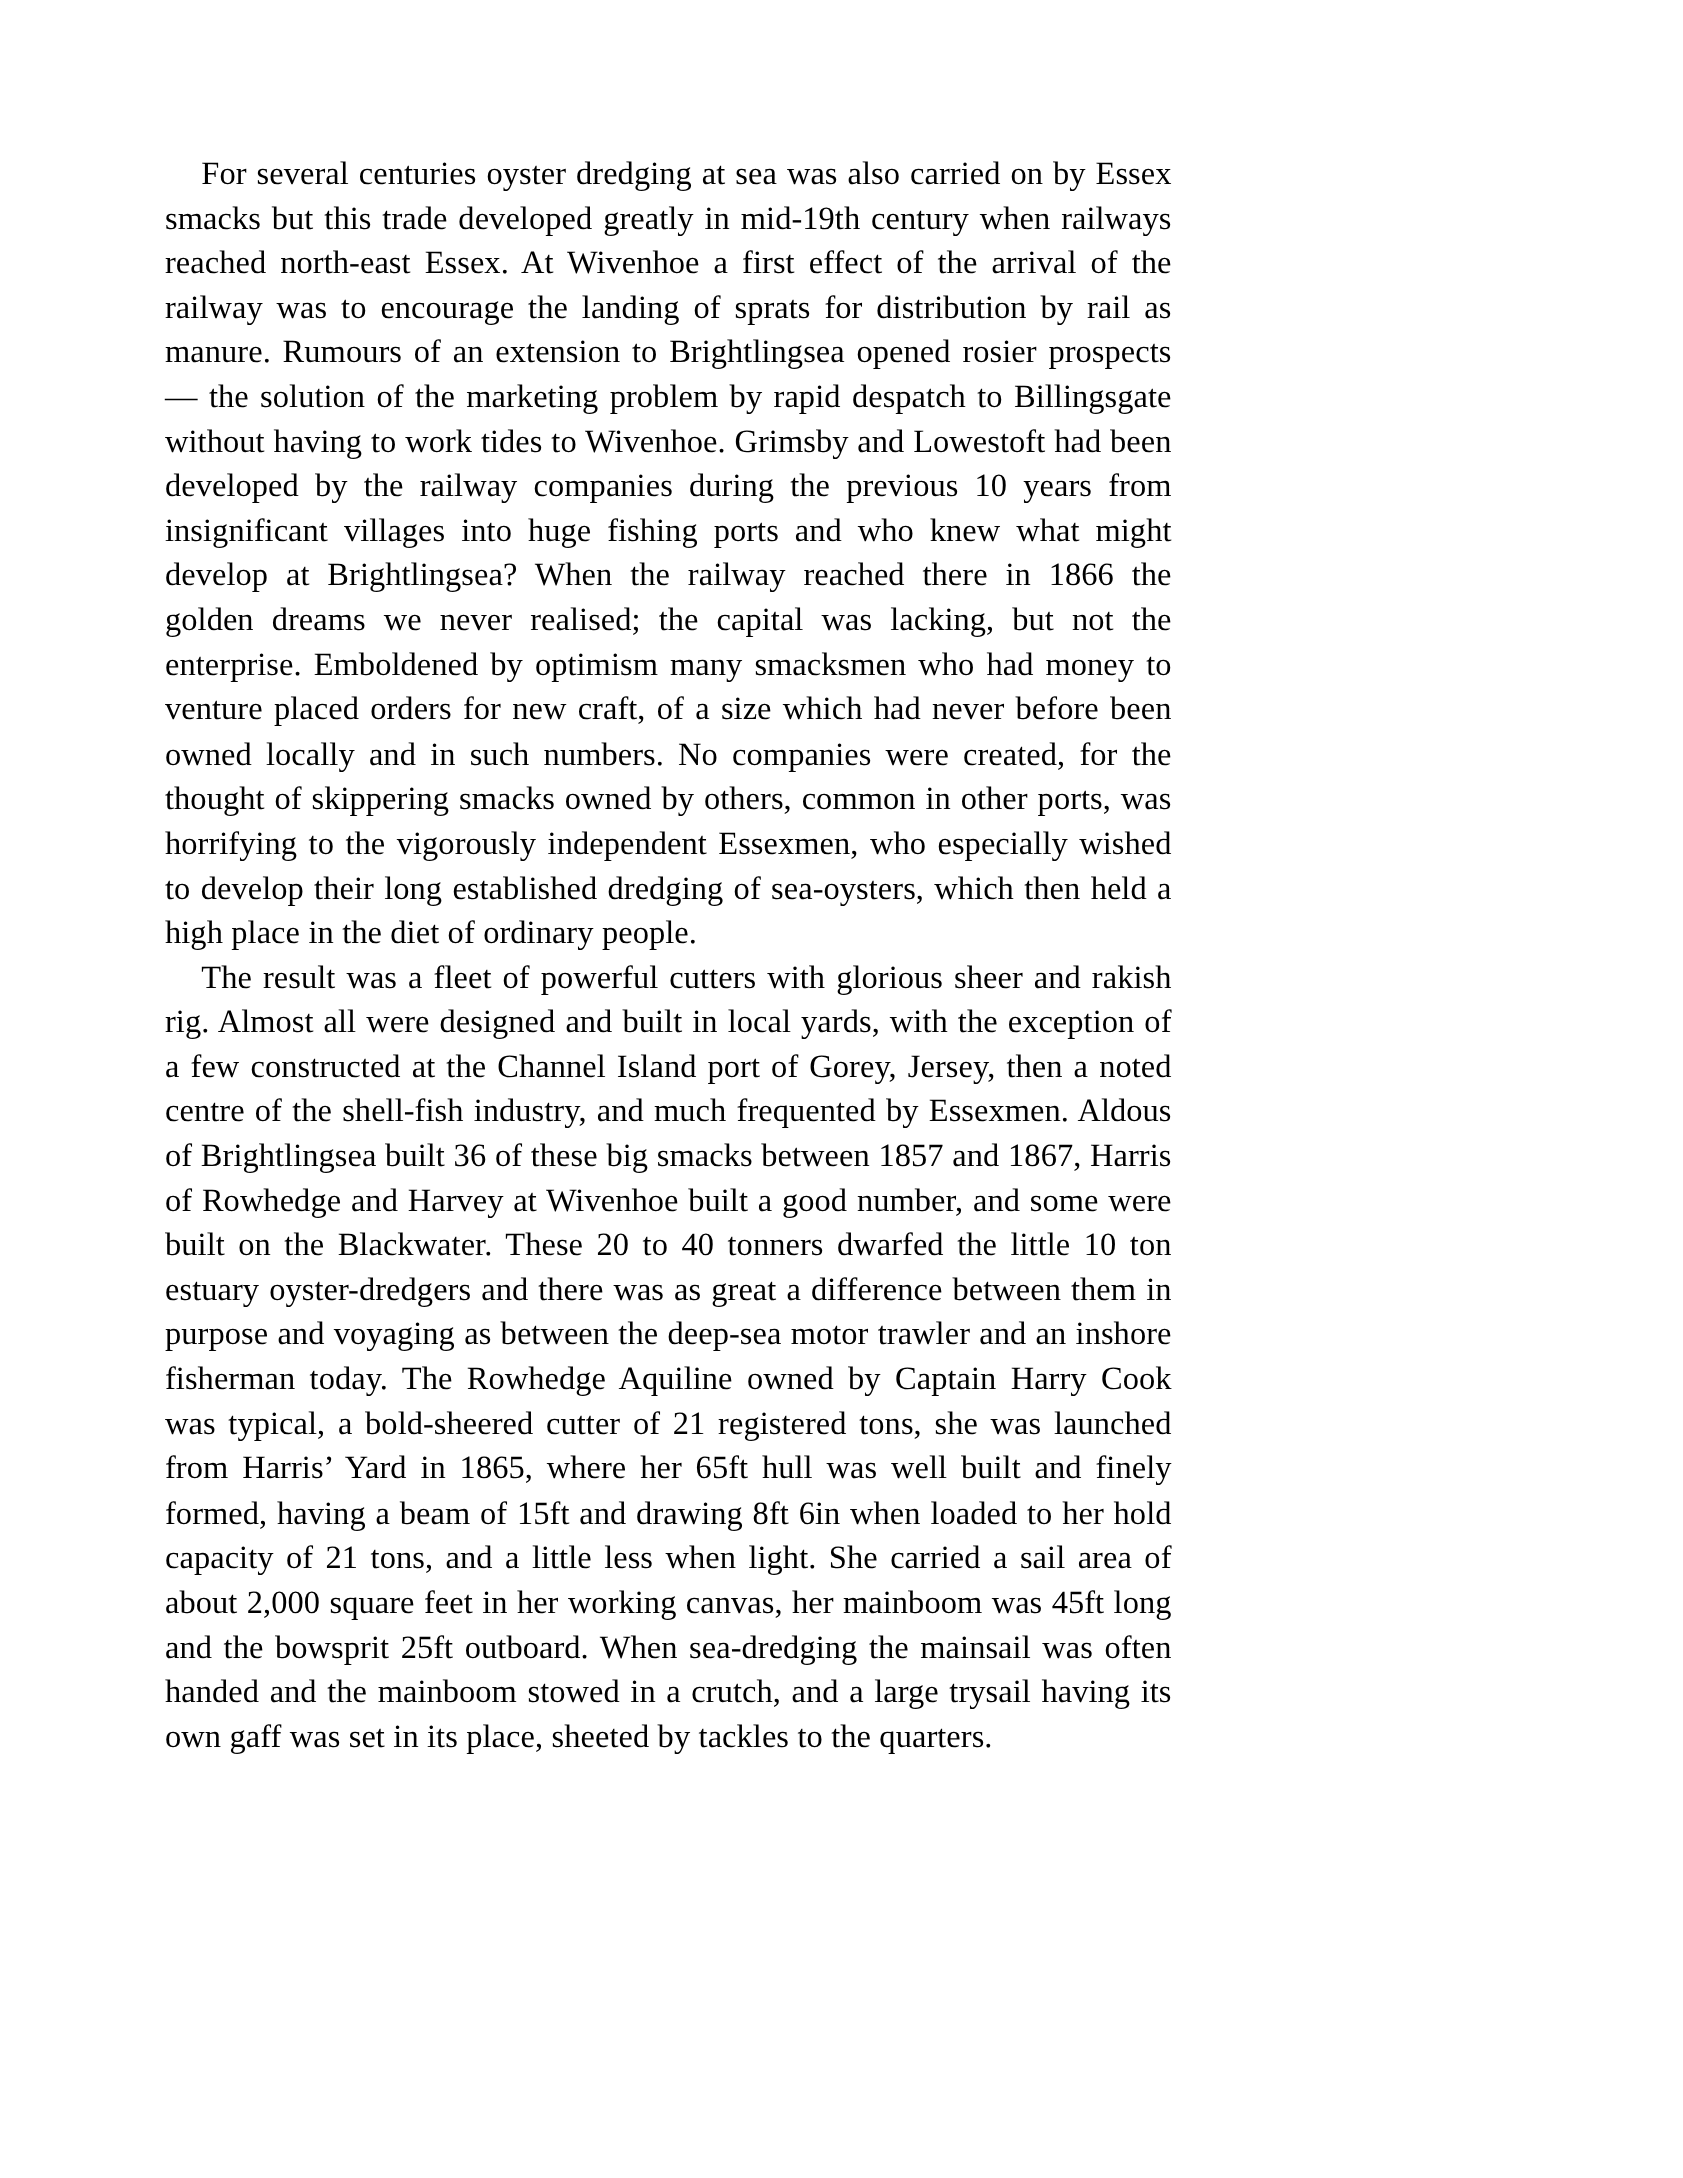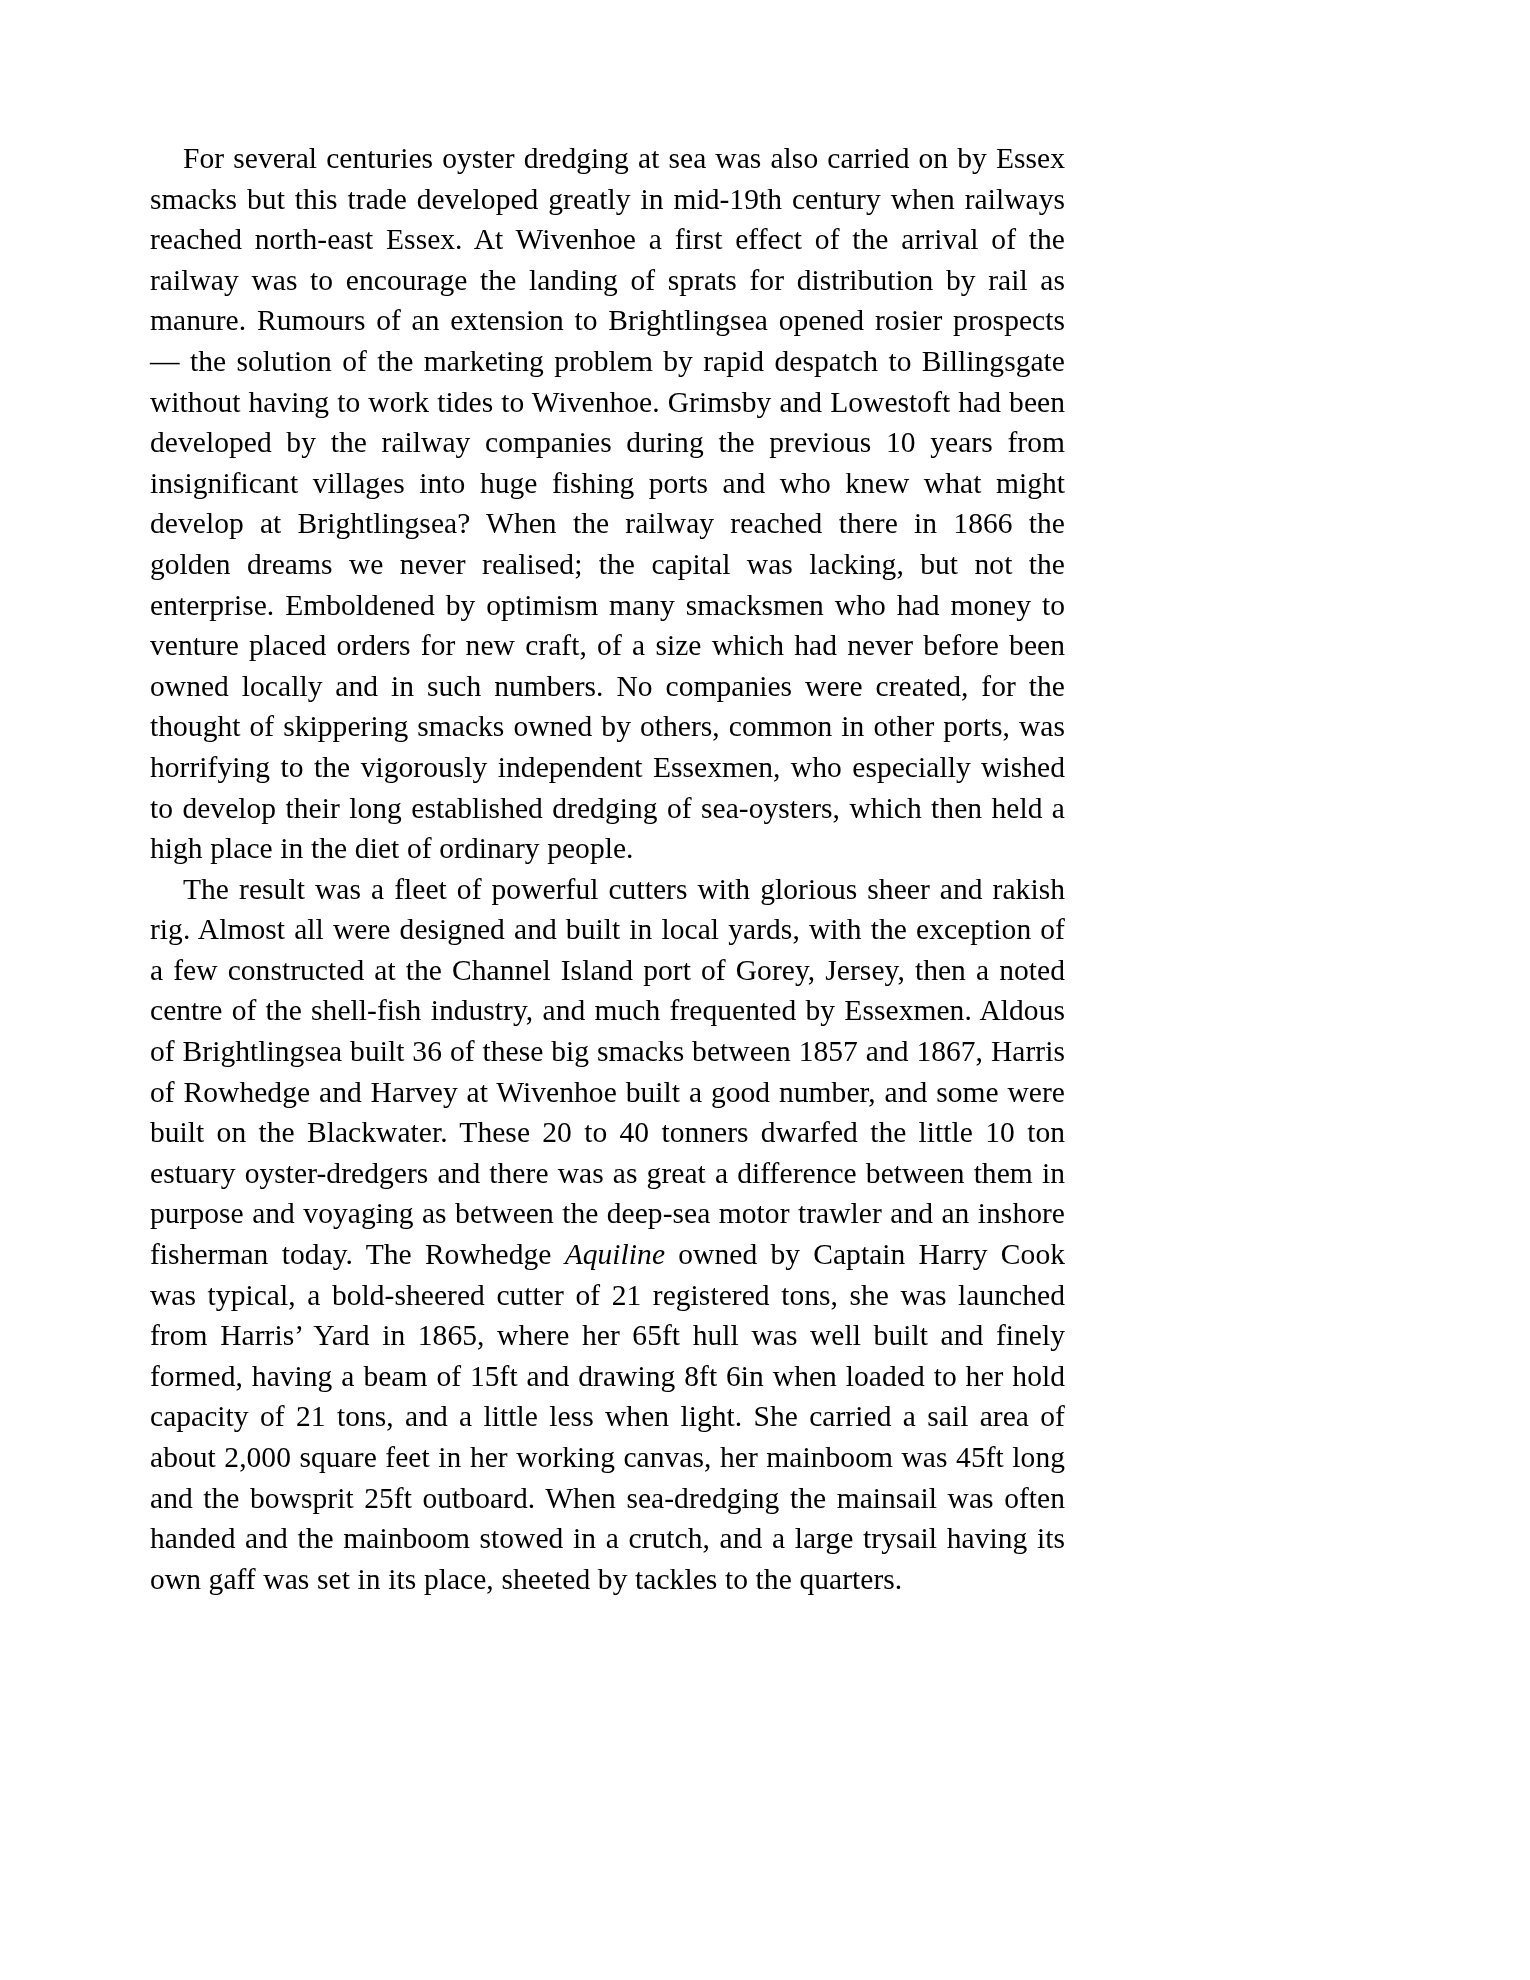--- a/index.html
+++ b/index.html
@@ -39,21 +39,20 @@
     text-indent: 33px;
     hyphens: none;
     -webkit-hyphens: none;
     letter-spacing: 0.05px;
     word-spacing: 0.2px;
   }
   p.body-paragraph:last-child {
     text-align: justify;
   }
   .italic-title {
-    font-style: italic;
     margin-top: 20px;
   }
 </style>
 </head>
 <body>
 
 <div class="page">
   <div class="text-column">
 
     <p class="body-paragraph"><span>For several centuries oyster dredging at sea was also carried on by Essex smacks but this trade developed greatly in mid-19th century when railways reached north-east Essex. At Wivenhoe a first effect of the arrival of the railway was to encourage the landing of sprats for distribution by rail as manure. Rumours of an extension to Brightlingsea opened rosier prospects — the solution of the marketing problem by rapid despatch to Billingsgate without having to work tides to Wivenhoe. Grimsby and Lowestoft had been developed by the railway companies during the previous 10 years from insignificant villages into huge fishing ports and who knew what might develop at Brightlingsea? When the railway reached there in 1866 the golden dreams we never realised; the capital was lacking, but not the enterprise. Emboldened by optimism many smacksmen who had money to venture placed orders for new craft, of a size which had never before been owned locally and in such numbers. No companies were created, for the thought of skippering smacks owned by others, common in other ports, was horrifying to the vigorously independent Essexmen, who especially wished to develop their long established dredging of sea-oysters, which then held a high place in the diet of ordinary people.</span><span class="italic-title"></span><span></span></p>

